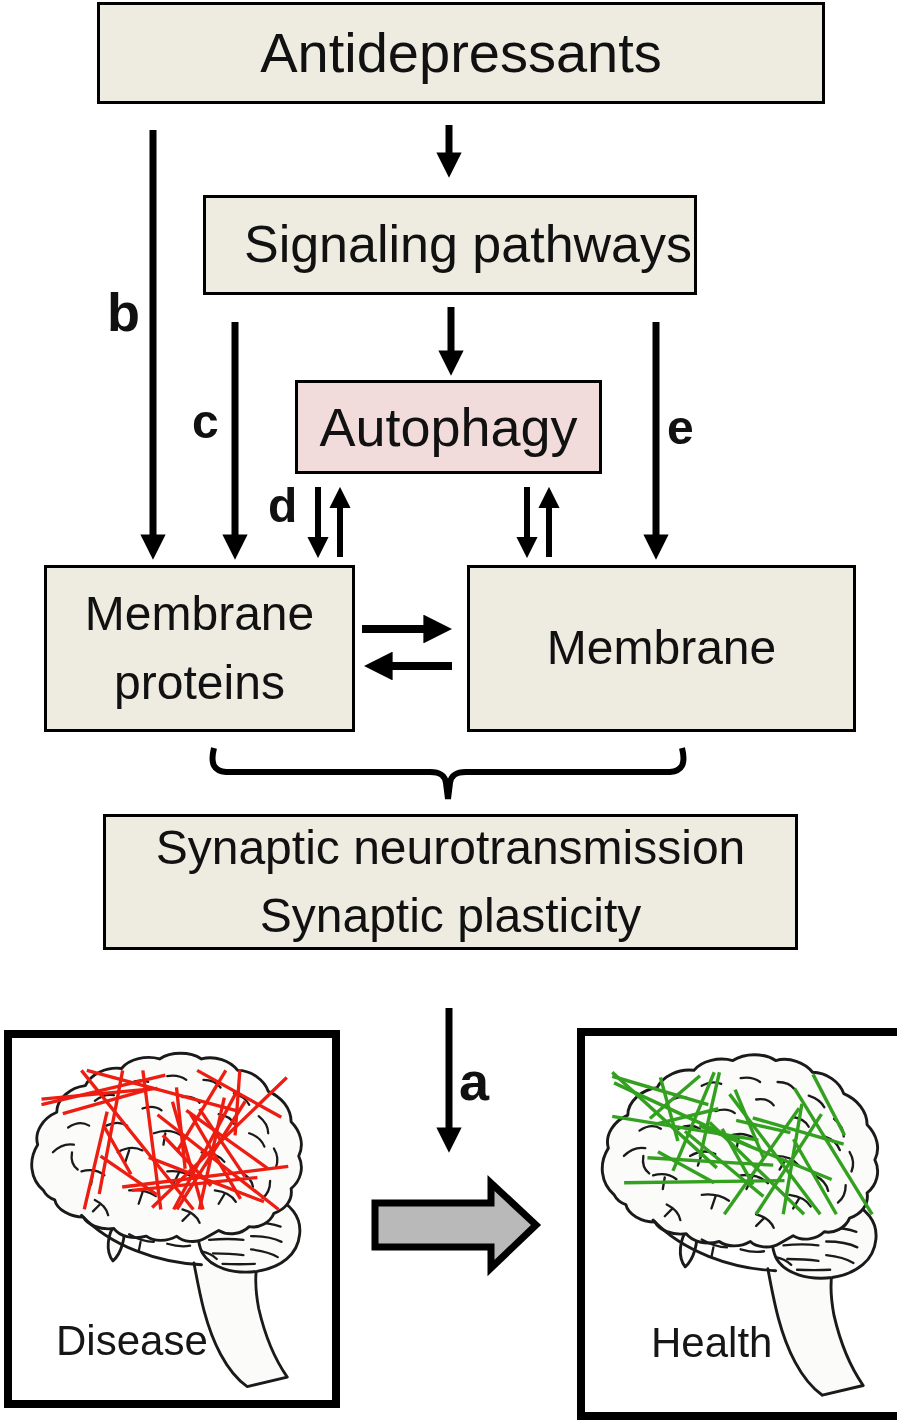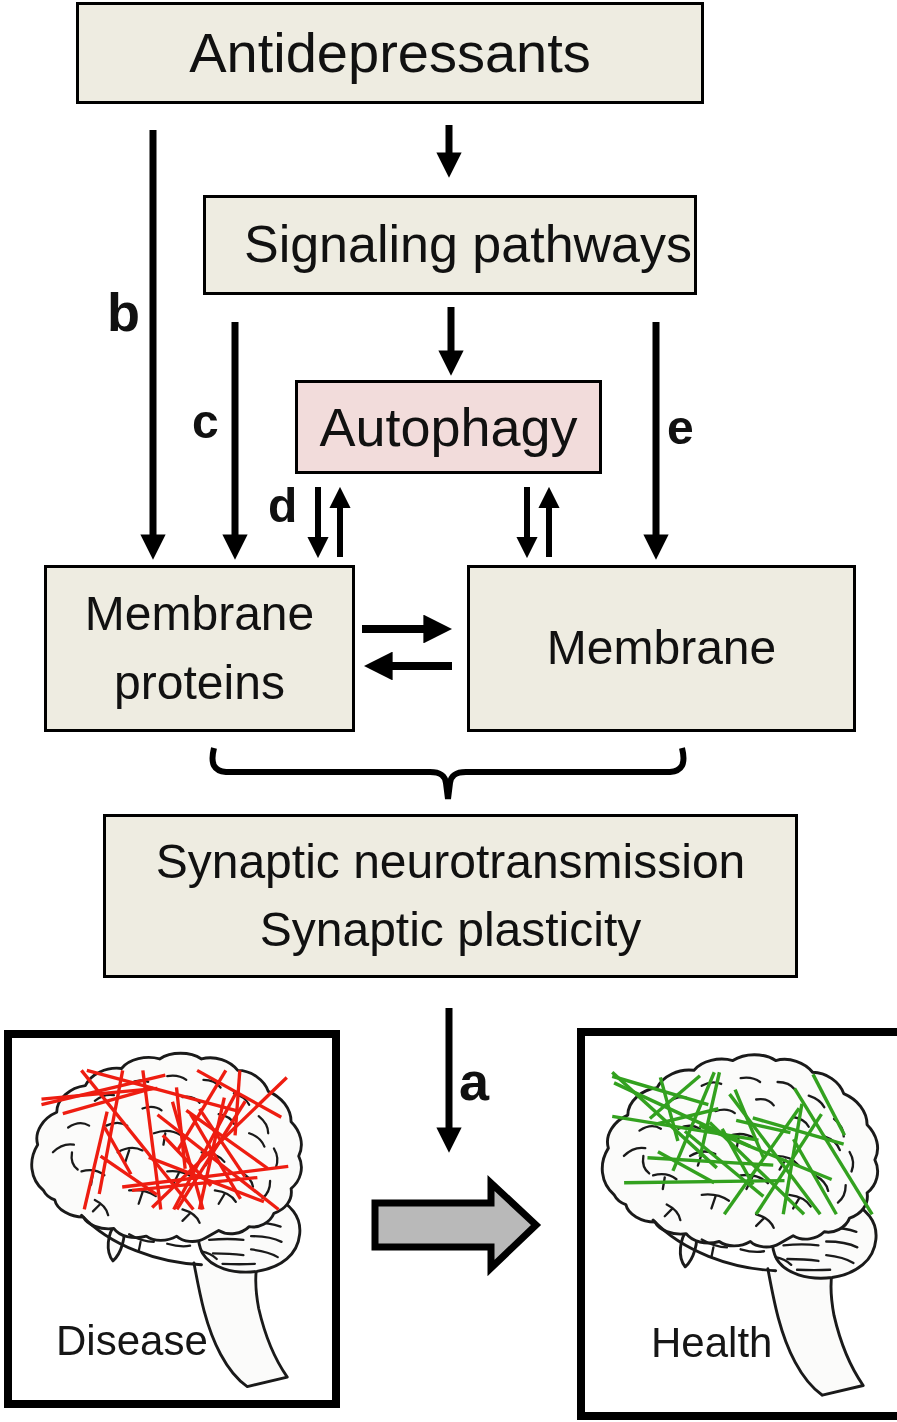--- a/index.html
+++ b/index.html
@@ -118,42 +118,42 @@
       <path d="M527,487 V543" stroke-width="6" marker-end="url(#ah)"></path>
       <path d="M549,557 V502" stroke-width="6" marker-end="url(#ah)"></path>
       <path d="M362,629 H432" stroke-width="8" marker-end="url(#ah)"></path>
       <path d="M452,666 H384" stroke-width="8" marker-end="url(#ah)"></path>
       <path d="M449,1008 V1135" stroke-width="7" marker-end="url(#ah)"></path>
       <path stroke-width="6" d="M214,748 C210,764 214,771 226,772 L430,772 C441,772 445,776 446,783 L448,799 L450,783 C451,776 455,772 466,772 L670,772 C682,771 686,764 682,748"></path>
     </g>
     <polygon points="375,1203 491,1203 491,1183 536,1225 491,1268 491,1247 375,1247" fill="var(--gray-arrow)" stroke="#000" stroke-width="7"></polygon>
   </svg>
 
-  <div class="node" style="left:76px;top:2px;width:628px;height:102px;font-size:56px;">
+  <div class="node" style="left:97px;top:2px;width:728px;height:102px;font-size:56px;">
     <span>Antidepressants</span>
   </div>
 
   <div class="node" style="left:203px;top:195px;width:494px;height:100px;font-size:52px;padding-left:36px;">
     <span>Signaling pathways</span>
   </div>
 
   <div class="node pink" style="left:295px;top:380px;width:307px;height:94px;font-size:54px;">
     <span>Autophagy</span>
   </div>
 
   <div class="node" style="left:44px;top:565px;width:311px;height:167px;font-size:48px;">
     <span>Membrane</span>
     <span>proteins</span>
   </div>
 
   <div class="node" style="left:467px;top:565px;width:389px;height:167px;font-size:48px;">
     <span>Membrane</span>
   </div>
 
-  <div class="node" style="left:103px;top:814px;width:695px;height:164px;font-size:48px;">
+  <div class="node" style="left:103px;top:814px;width:695px;height:136px;font-size:48px;">
     <span>Synaptic neurotransmission</span>
     <span>Synaptic plasticity</span>
   </div>
 
   <div class="letter" style="left:107px;top:285px;">b</div>
   <div class="letter" style="left:192px;top:398px;font-size:48px;">c</div>
   <div class="letter" style="left:268px;top:482px;font-size:48px;">d</div>
   <div class="letter" style="left:667px;top:404px;font-size:48px;">e</div>
   <div class="letter" style="left:459px;top:1054px;">a</div>
 

